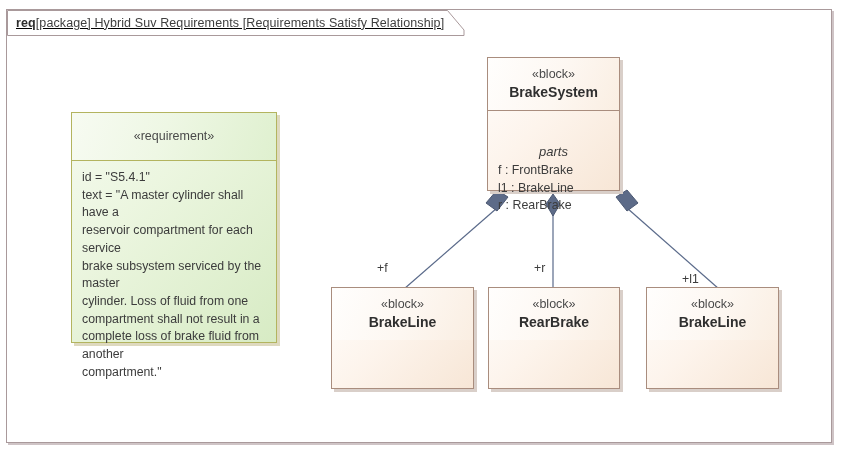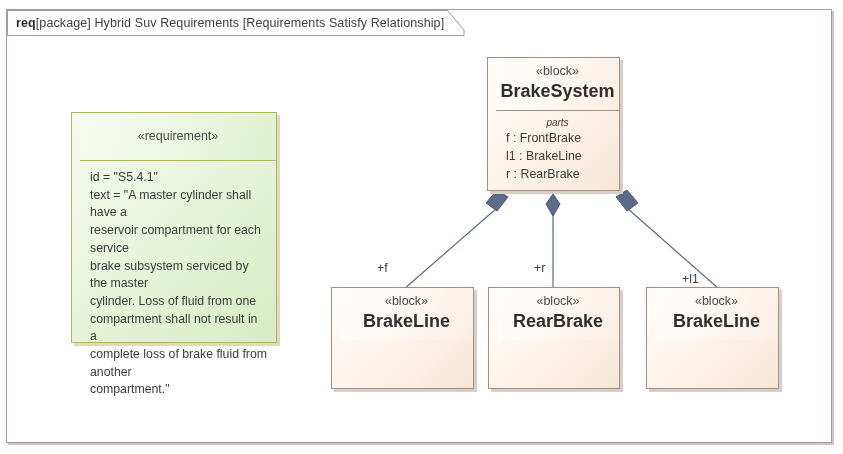--- a/index.html
+++ b/index.html
@@ -18,51 +18,52 @@
 
   
   .hdr-tab{
     position:absolute;left:7px;top:10px;height:25px;
     box-sizing:border-box;
     background:#ffffff;
     display:flex;align-items:center;
     padding:0 6px 0 9px;
     white-space:nowrap;
     z-index:6;
+    text-decoration:underline;
   }
   .hdr-tab .tabsvg{position:absolute;left:0;top:0;}
   .hdr-text{
     position:relative;z-index:2;
     font-size:12.5px;color:#3f3f3f;letter-spacing:.1px;
   }
   .hdr-text b{font-weight:bold;color:#2d2d2d;}
 
   
   .node{position:absolute;box-sizing:border-box;z-index:3;}
   .node .shadow{
     position:absolute;left:3px;top:3px;right:-3px;bottom:-3px;
     background:#d6cdc9;z-index:0;
   }
-  .node .body{position:absolute;inset:0;z-index:1;box-sizing:border-box;padding-left:8px;}
+  .node .body{position:absolute;inset:0;z-index:1;box-sizing:border-box;}
 
   
   .req{ }
   .req .body{
     border:1px solid #b3b45f;
     background:linear-gradient(135deg,#f4faee 0%,#ecf6e0 35%,#d7ebc4 100%);
   }
   .req .shadow{background:#ded9bf;}
   .req-head{
     height:48px;box-sizing:border-box;
     border-bottom:1px solid #b3b45f;
     display:flex;flex-direction:column;align-items:center;justify-content:center;
     background:linear-gradient(110deg,#f7fbf2 0%,#eef7e4 45%,#dff0cf 100%);
   }
   .stereo{font-size:12.5px;color:#4a4a4a;line-height:1.25;}
-  .nodename{font-size:18px;font-weight:bold;color:#2f2f2f;line-height:1.3;}
+  .nodename{font-size:14px;font-weight:bold;color:#2f2f2f;line-height:1.3;}
   .req-body{
     padding:8px 9px 6px 10px;
     font-size:12.3px;color:#3c3c3c;line-height:1.44;
     white-space:pre-wrap;word-break:normal;
   }
 
   
   .blk .body{
     border:1px solid #a98d7e;
     background:linear-gradient(135deg,#fffdfb 0%,#fdf4ec 45%,#f7e6d6 100%);
@@ -71,21 +72,21 @@
   .blk-head{
     box-sizing:border-box;
     display:flex;flex-direction:column;align-items:center;justify-content:center;
     background:linear-gradient(115deg,#fffefd 0%,#fdf7f1 55%,#faeee2 100%);
   }
   .blk-head.with-rule{border-bottom:1px solid #a98d7e;}
   .blk-compart{
     padding:5px 0 4px 0;
     font-size:12.4px;color:#3c3c3c;line-height:1.44;
   }
-  .compart-title{text-align:center;font-style:italic;color:#3a3a3a;font-size:10px;}
+  .compart-title{text-align:center;font-style:italic;color:#3a3a3a;font-size:13px;margin-top:27px;}
   .compart-row{padding-left:10px;}
 
   
   .wires{position:absolute;left:0;top:0;width:843px;height:454px;z-index:2;
          pointer-events:none;}
 
   
   .endlabel{
     position:absolute;z-index:4;
     font-size:12.3px;color:#3c3c3c;white-space:nowrap;

